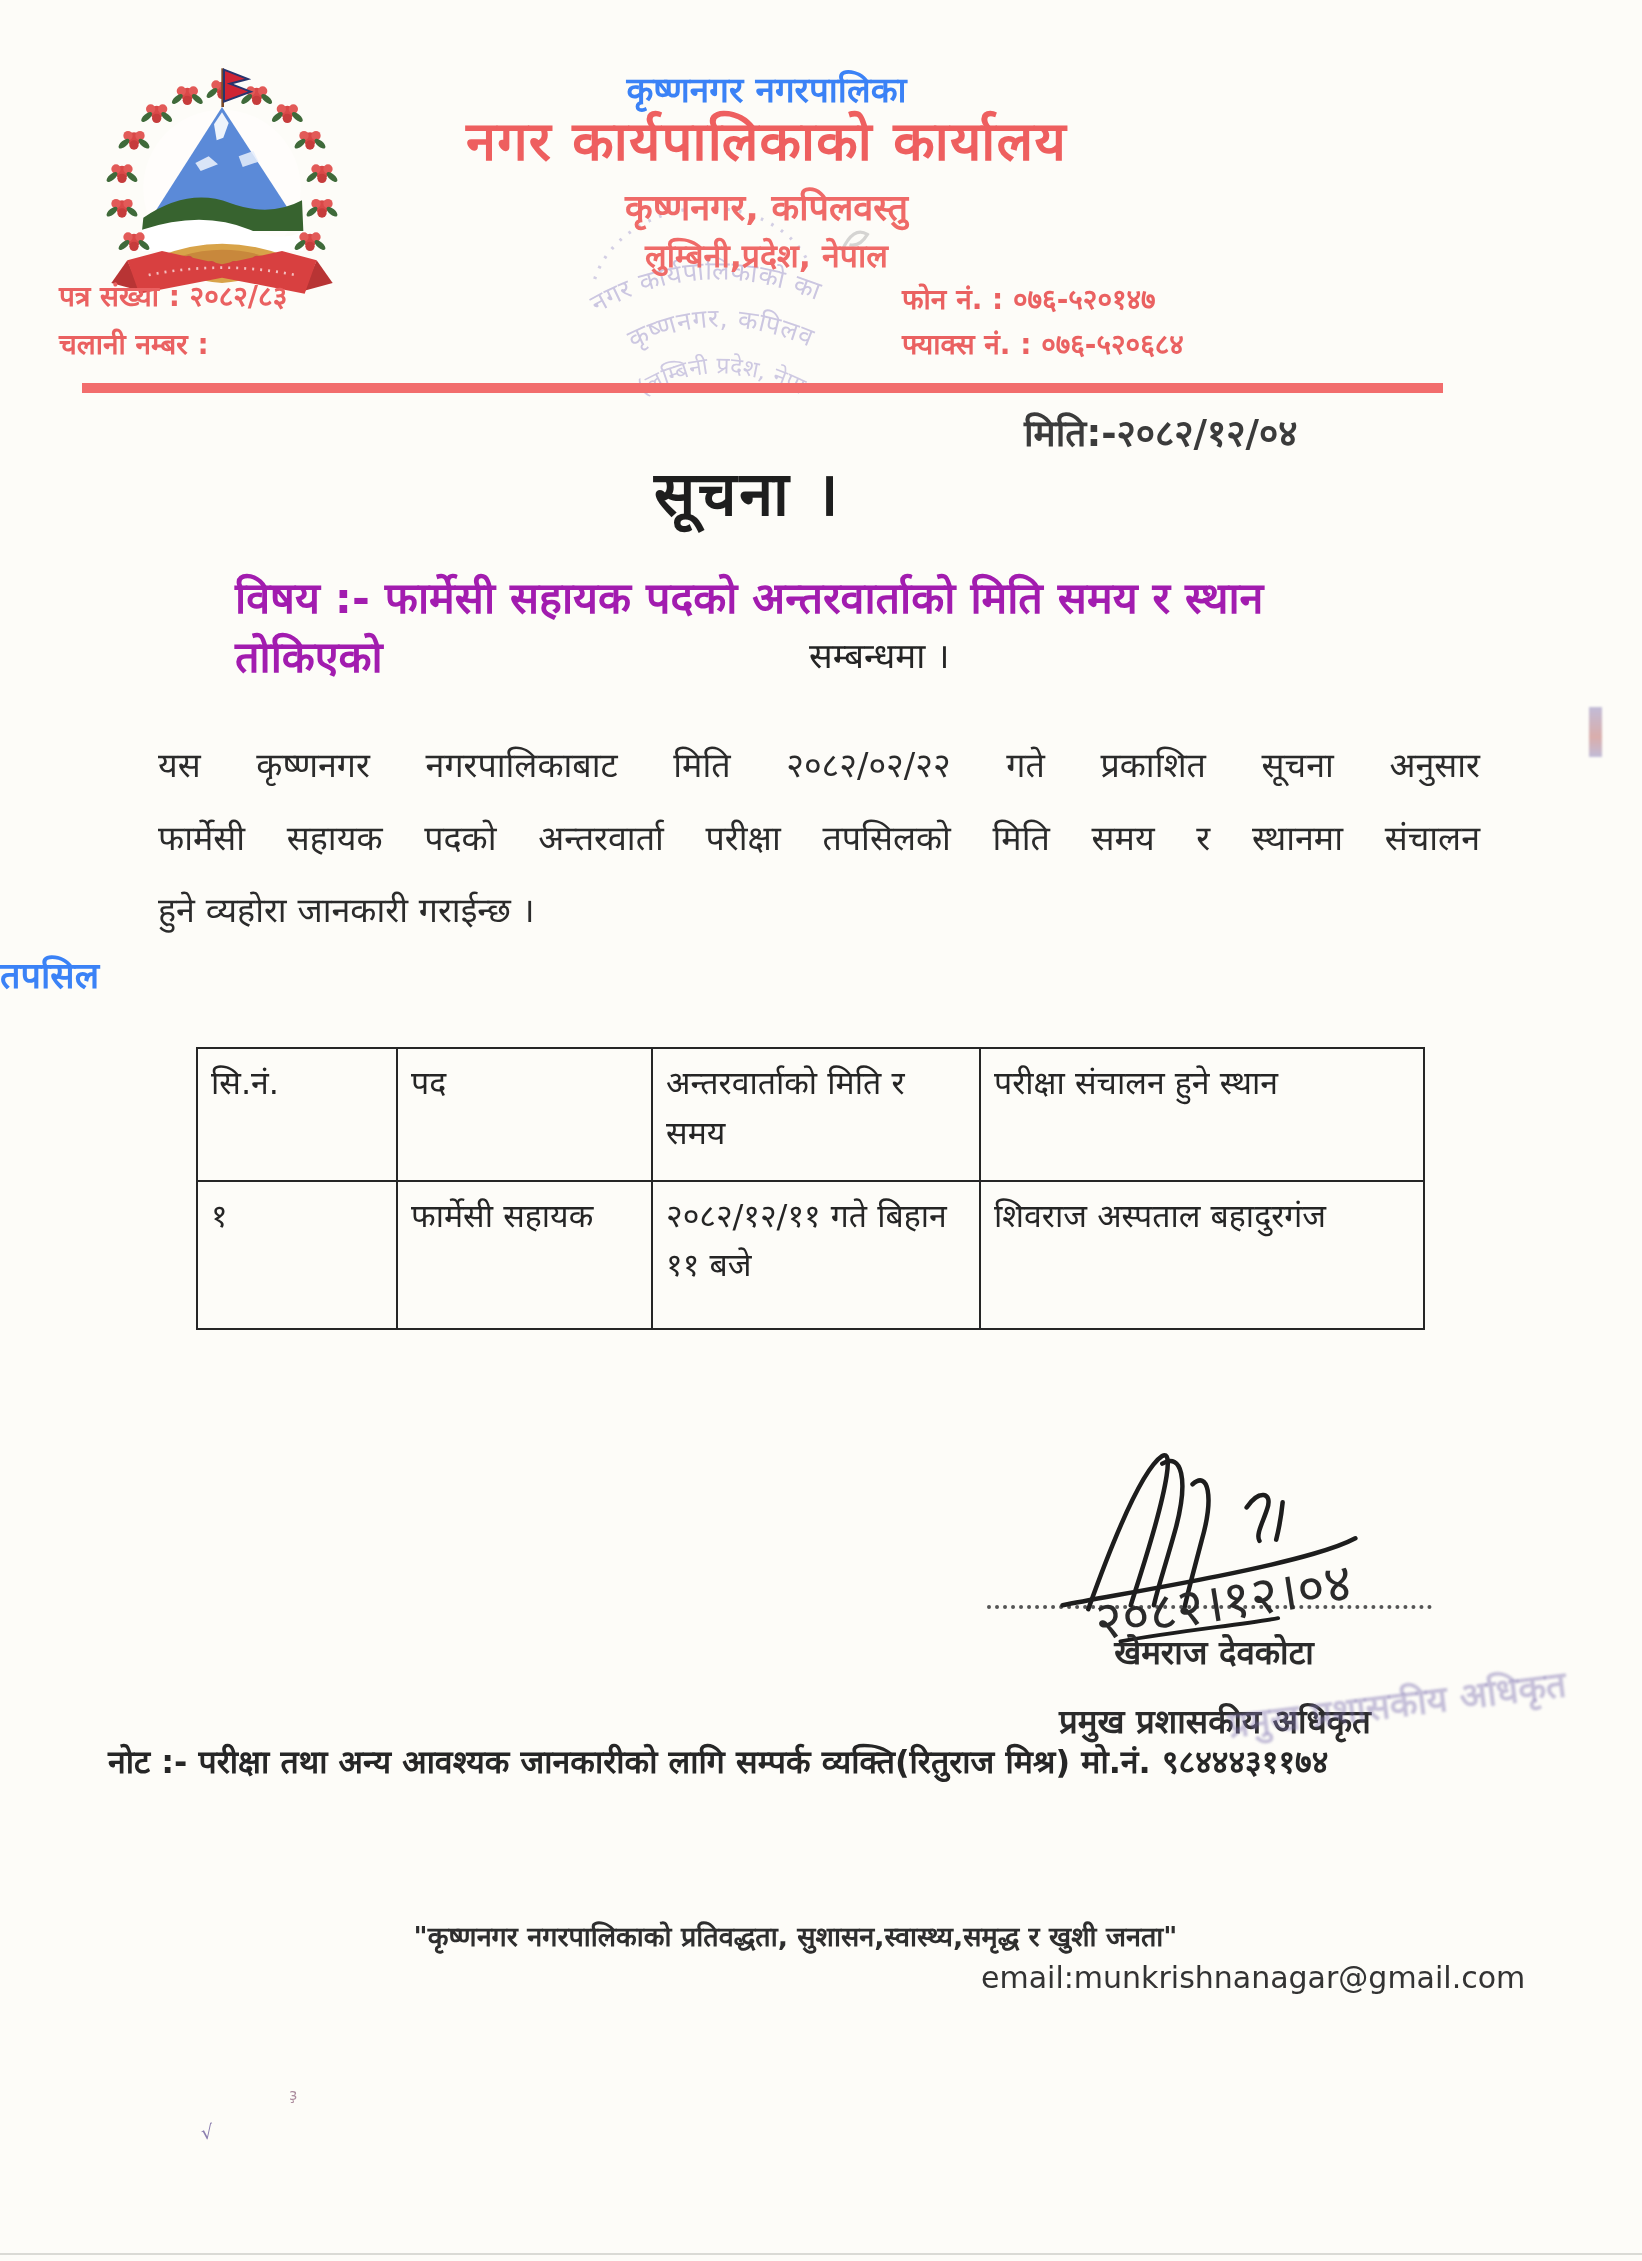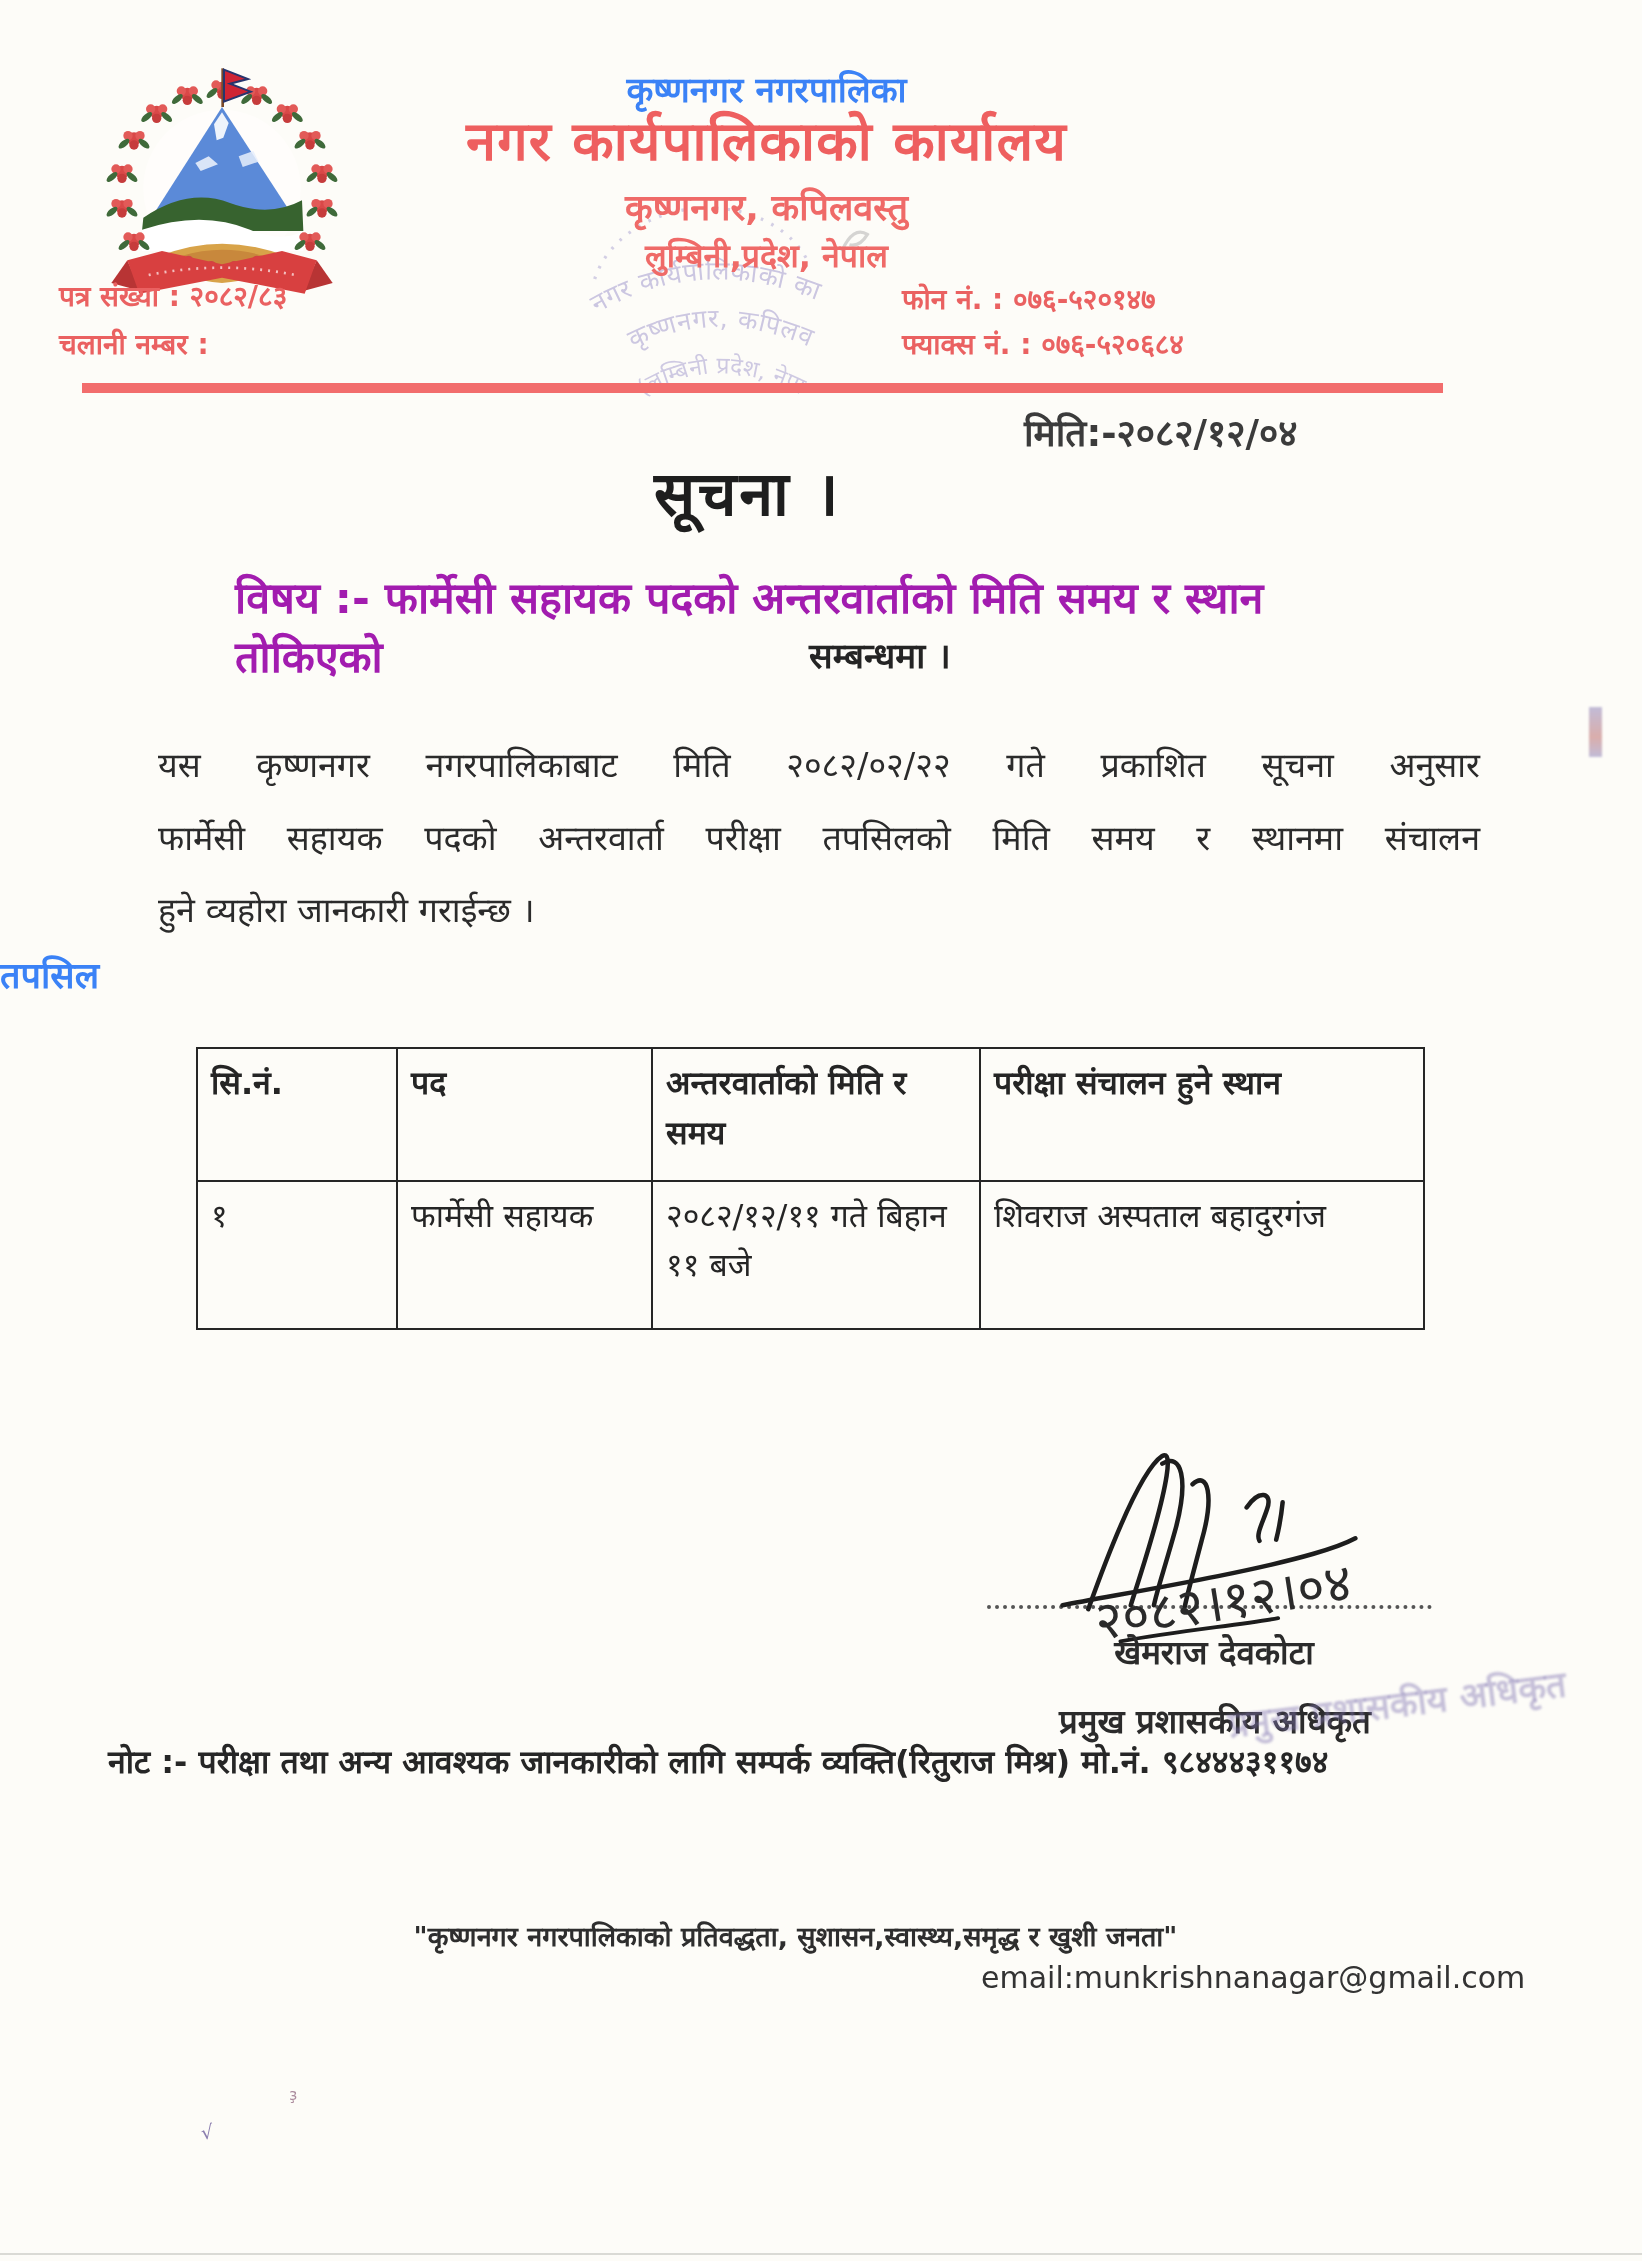--- a/index.html
+++ b/index.html
@@ -17,31 +17,31 @@
   .hdr-office{font-size:54px;font-weight:700;color:#ee5f5f;line-height:1.18;letter-spacing:1.3px;}
   .hdr-addr1{font-size:36px;font-weight:600;color:#ef6a68;margin-top:7.7px;}
   .hdr-addr2{font-size:32px;font-weight:600;color:#ef6a68;margin-top:2px;}
   .meta{font-size:28px;font-weight:600;color:#ea6161;line-height:1.0;}
   .redline{left:82px;top:383px;width:1361px;height:10.3px;background:#f26d6d;}
   .miti{left:1024px;top:406px;font-size:37px;font-weight:600;color:#3b3b3b;}
 
   
   .suchana{left:0;top:450px;width:1495px;text-align:center;font-size:61px;font-weight:700;color:#1e1e1e;letter-spacing:2.6px;}
   .vishay{left:235px;top:567px;width:1160px;font-size:43px;font-weight:700;color:#a21caf;}
-  .vishay2{left:809px;top:631px;font-size:35px;font-weight:700;color:#242424;}
+  .vishay2{left:809px;top:631px;font-size:35px;font-weight:400;color:#242424;}
   .bodyline{left:158px;width:1322px;font-size:34px;font-weight:400;color:#2b2b2b;}
   .just{text-align:justify;text-align-last:justify;}
   .tapasil{left:0;top:950px;width:1520px;text-align:left;font-size:36px;font-weight:700;color:#3b82f6;}
 
   
   .ntable{left:196px;top:1047px;}
   table{border-collapse:collapse;table-layout:fixed;width:1227px;}
   th,td{border:2.6px solid #262626;vertical-align:top;text-align:left;
         padding:10.3px 13px;font-size:32px;line-height:1.55;color:#252525;}
-  th{font-weight:700;height:110px;}
+  th{font-weight:400;height:110px;}
   td{font-weight:500;height:126px;}
 
   
   .dotline{left:987px;top:1605px;width:445px;height:0;border-top:4.5px dotted #555;}
   .sig-name{left:995px;top:1629px;width:438px;text-align:center;font-size:33px;font-weight:700;color:#2b2b2b;}
   .sig-desig{left:970px;top:1698px;width:490px;text-align:center;font-size:33px;font-weight:700;color:#2b2b2b;}
   .sig-stamp{left:1227px;top:1679px;font-size:36px;font-weight:700;
              color:rgba(128,118,178,0.45);transform:rotate(-7deg);
              filter:blur(0.8px);white-space:nowrap;}
   .note{left:108px;top:1739px;width:1411px;font-size:32px;font-weight:600;color:#262626;}

